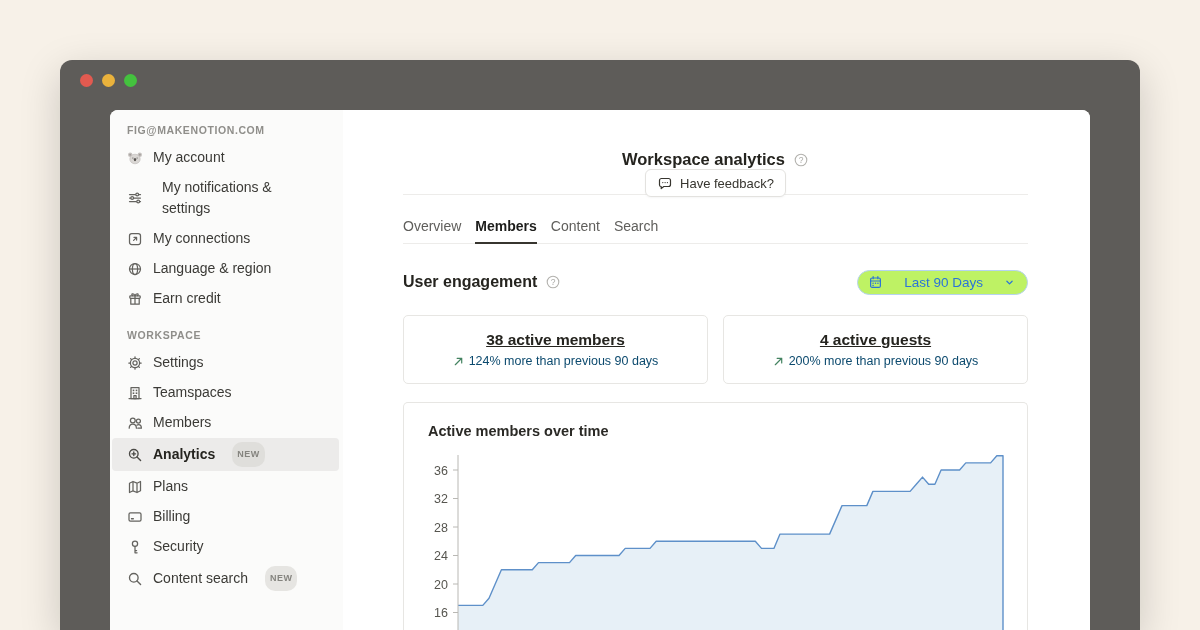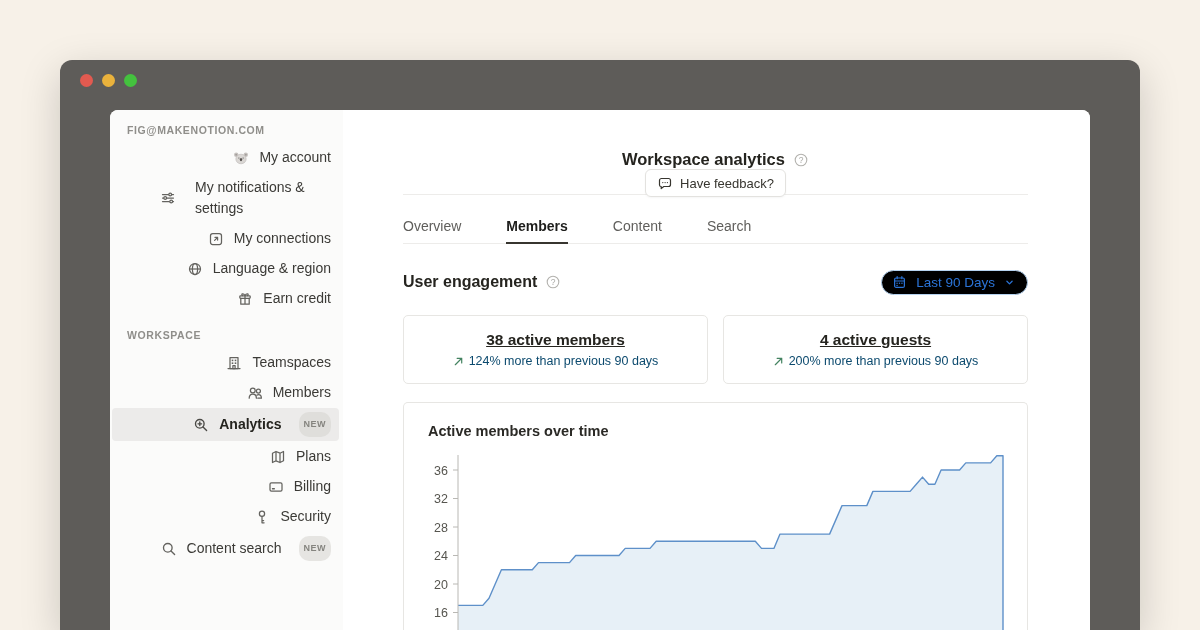--- a/index.html
+++ b/index.html
@@ -30,21 +30,21 @@
     font-size:14px;
   }
   .side-section-header {
     font-size:10.5px; font-weight:700; letter-spacing:.6px; color:#8f8e8a;
     padding:0 0 6px 17px; text-transform:uppercase;
   }
   .side-section-header.workspace { margin-top:16px; }
   .side-item {
     display:flex; align-items:center; gap:10px;
     padding:4px 8px 4px 15px; margin:1px 0 1px 2px; border-radius:4px;
-    color:#3b3a36; line-height:21px; cursor:pointer;justify-content:flex-end;
+    color:#3b3a36; line-height:21px; cursor:pointer;
   }
   .side-item .icn { width:16px; min-width:16px; height:16px; display:flex; align-items:center; justify-content:center; }
   .side-item.selected { background:#ecebea; font-weight:700; color:#25241f; }
   .side-label.wrap { max-width:136px;margin-left:9px; }
   .badge {
     font-size:9px; font-weight:700; letter-spacing:.5px; color:#85847f;
     background:#e6e5e2; border-radius:10px; padding:2px 5px; margin-left:7px;
     text-transform:uppercase;
   }
   .side-item.selected .badge { background:#dfdedb; }
@@ -59,29 +59,29 @@
 
   .btn-feedback {
     display:flex; align-items:center; gap:7px; background:#fff;
     border:1px solid #e3e2df; border-radius:6px; padding:5px 11px;
     font-size:13px; font-weight:500; color:#37352f; cursor:pointer;
     box-shadow:0 1px 2px rgba(15,15,15,.04);
   }
 
   .divider { height:1px; background:#edecea; margin-top:16px; }
 
-  .tabs { display:flex; gap:45px; margin-top:23px; border-bottom:1px solid #edecea; font-size:14px; }
+  .tabs { display:flex; gap:14px; margin-top:23px; border-bottom:1px solid #edecea; font-size:14px; }
   .tab { padding-bottom:8px; color:#5f5e5b; cursor:pointer; border-bottom:2px solid transparent; margin-bottom:-1px; }
   .tab.active { color:#1d1d1b; font-weight:600; border-bottom-color:#37352f; }
 
   .engagement-row { display:flex; align-items:center; justify-content:space-between; margin-top:24px; height:28px; }
 
   .pill-date {
-    display:flex; align-items:center; gap:9px;
-    border:1px solid #b6d3f0; background:#000000; border-radius:20px;
+    display:flex; align-items:center; gap:21px;
+    border:1px solid #b6d3f0; background:#bef264; border-radius:20px;
     padding:4px 12px 4px 10px; color:#2b74d8; font-size:13.5px; font-weight:500; cursor:pointer;
   }
 
   .cards { display:flex; gap:15px; margin-top:19px; }
   .stat-card {
     width:305px; height:69px; border:1px solid #e7e6e3; border-radius:5px;
     display:flex; flex-direction:column; align-items:center; justify-content:center; gap:5px;
     background:#fff;
   }
   .stat-value { font-size:15.5px; font-weight:700; color:#25241f;text-decoration:underline; }
@@ -163,20 +163,30 @@
           <svg width="16" height="16" viewBox="0 0 16 16" fill="none" stroke="#64635f" stroke-width="1.25" stroke-linecap="round" stroke-linejoin="round">
               <rect x="2.8" y="4.8" width="10.4" height="2.6" rx="0.8"></rect>
               <path d="M3.8 7.4v5.8h8.4V7.4M8 4.8v8.4M8 4.6C6.5 1.8 3.6 2.7 5.4 4.6M8 4.6c1.5-2.8 4.4-1.9 2.6 0"></path>
             </svg>
         </span>
         <span class="side-label">Earn credit</span>
       </div>
 
       <div class="side-section-header workspace">WORKSPACE</div>
 
+      <div class="side-item">
+        <span class="icn">
+          <svg width="16" height="16" viewBox="0 0 16 16" fill="none" stroke="#64635f" stroke-width="1.25" stroke-linecap="round">
+              <circle cx="8" cy="8" r="2.1"></circle>
+              <circle cx="8" cy="8" r="4.6"></circle>
+              <path d="M14.2 8h-1.6M12.4 12.4l-1.1-1.1M8 14.2v-1.6M3.6 12.4l1.1-1.1M1.8 8h1.6M3.6 3.6l1.1 1.1M8 1.8v1.6M12.4 3.6l-1.1 1.1"></path>
+            </svg>
+        </span>
+        <span class="side-label">Settings</span>
+      </div>
 
       <div class="side-item">
         <span class="icn">
           <svg width="16" height="16" viewBox="0 0 16 16" fill="none" stroke="#64635f" stroke-width="1.25" stroke-linecap="round" stroke-linejoin="round">
               <rect x="4" y="2.5" width="8" height="11"></rect>
               <path d="M2 13.5h12"></path>
               <rect x="5.7" y="4.6" width="1.6" height="1.6" fill="#64635f" stroke="none"></rect>
               <rect x="8.7" y="4.6" width="1.6" height="1.6" fill="#64635f" stroke="none"></rect>
               <rect x="5.7" y="7.4" width="1.6" height="1.6" fill="#64635f" stroke="none"></rect>
               <rect x="8.7" y="7.4" width="1.6" height="1.6" fill="#64635f" stroke="none"></rect>

